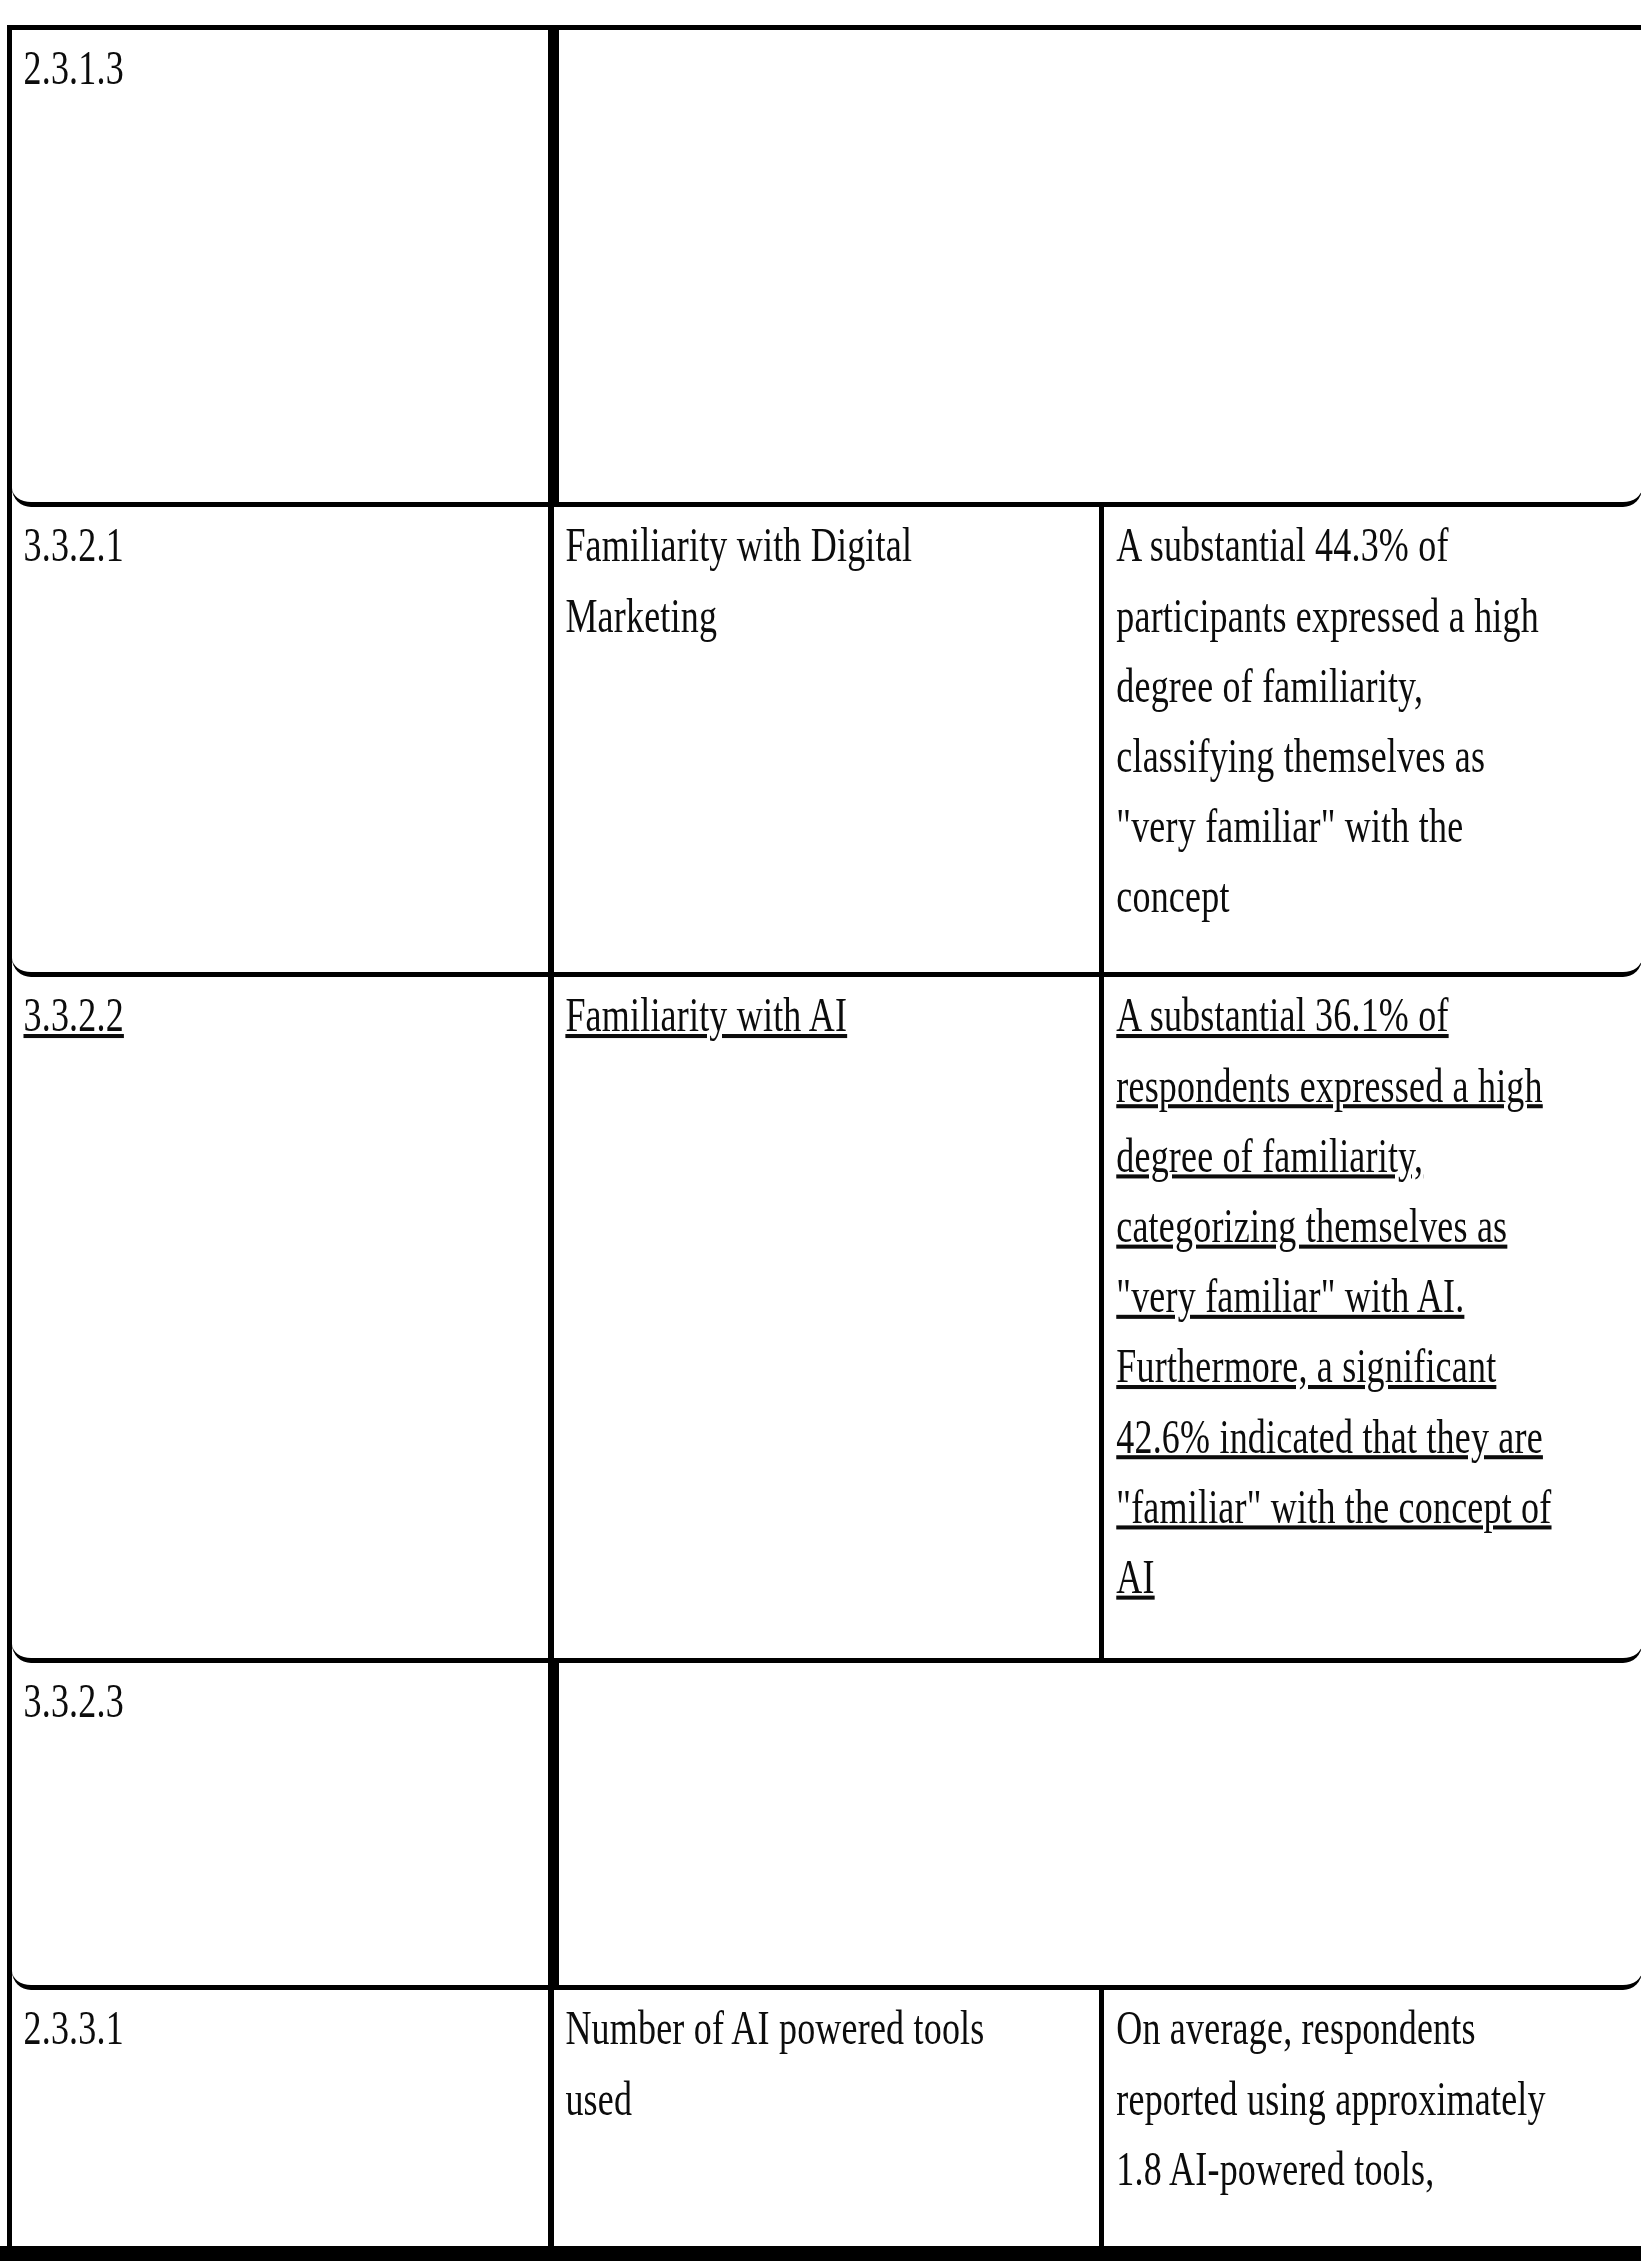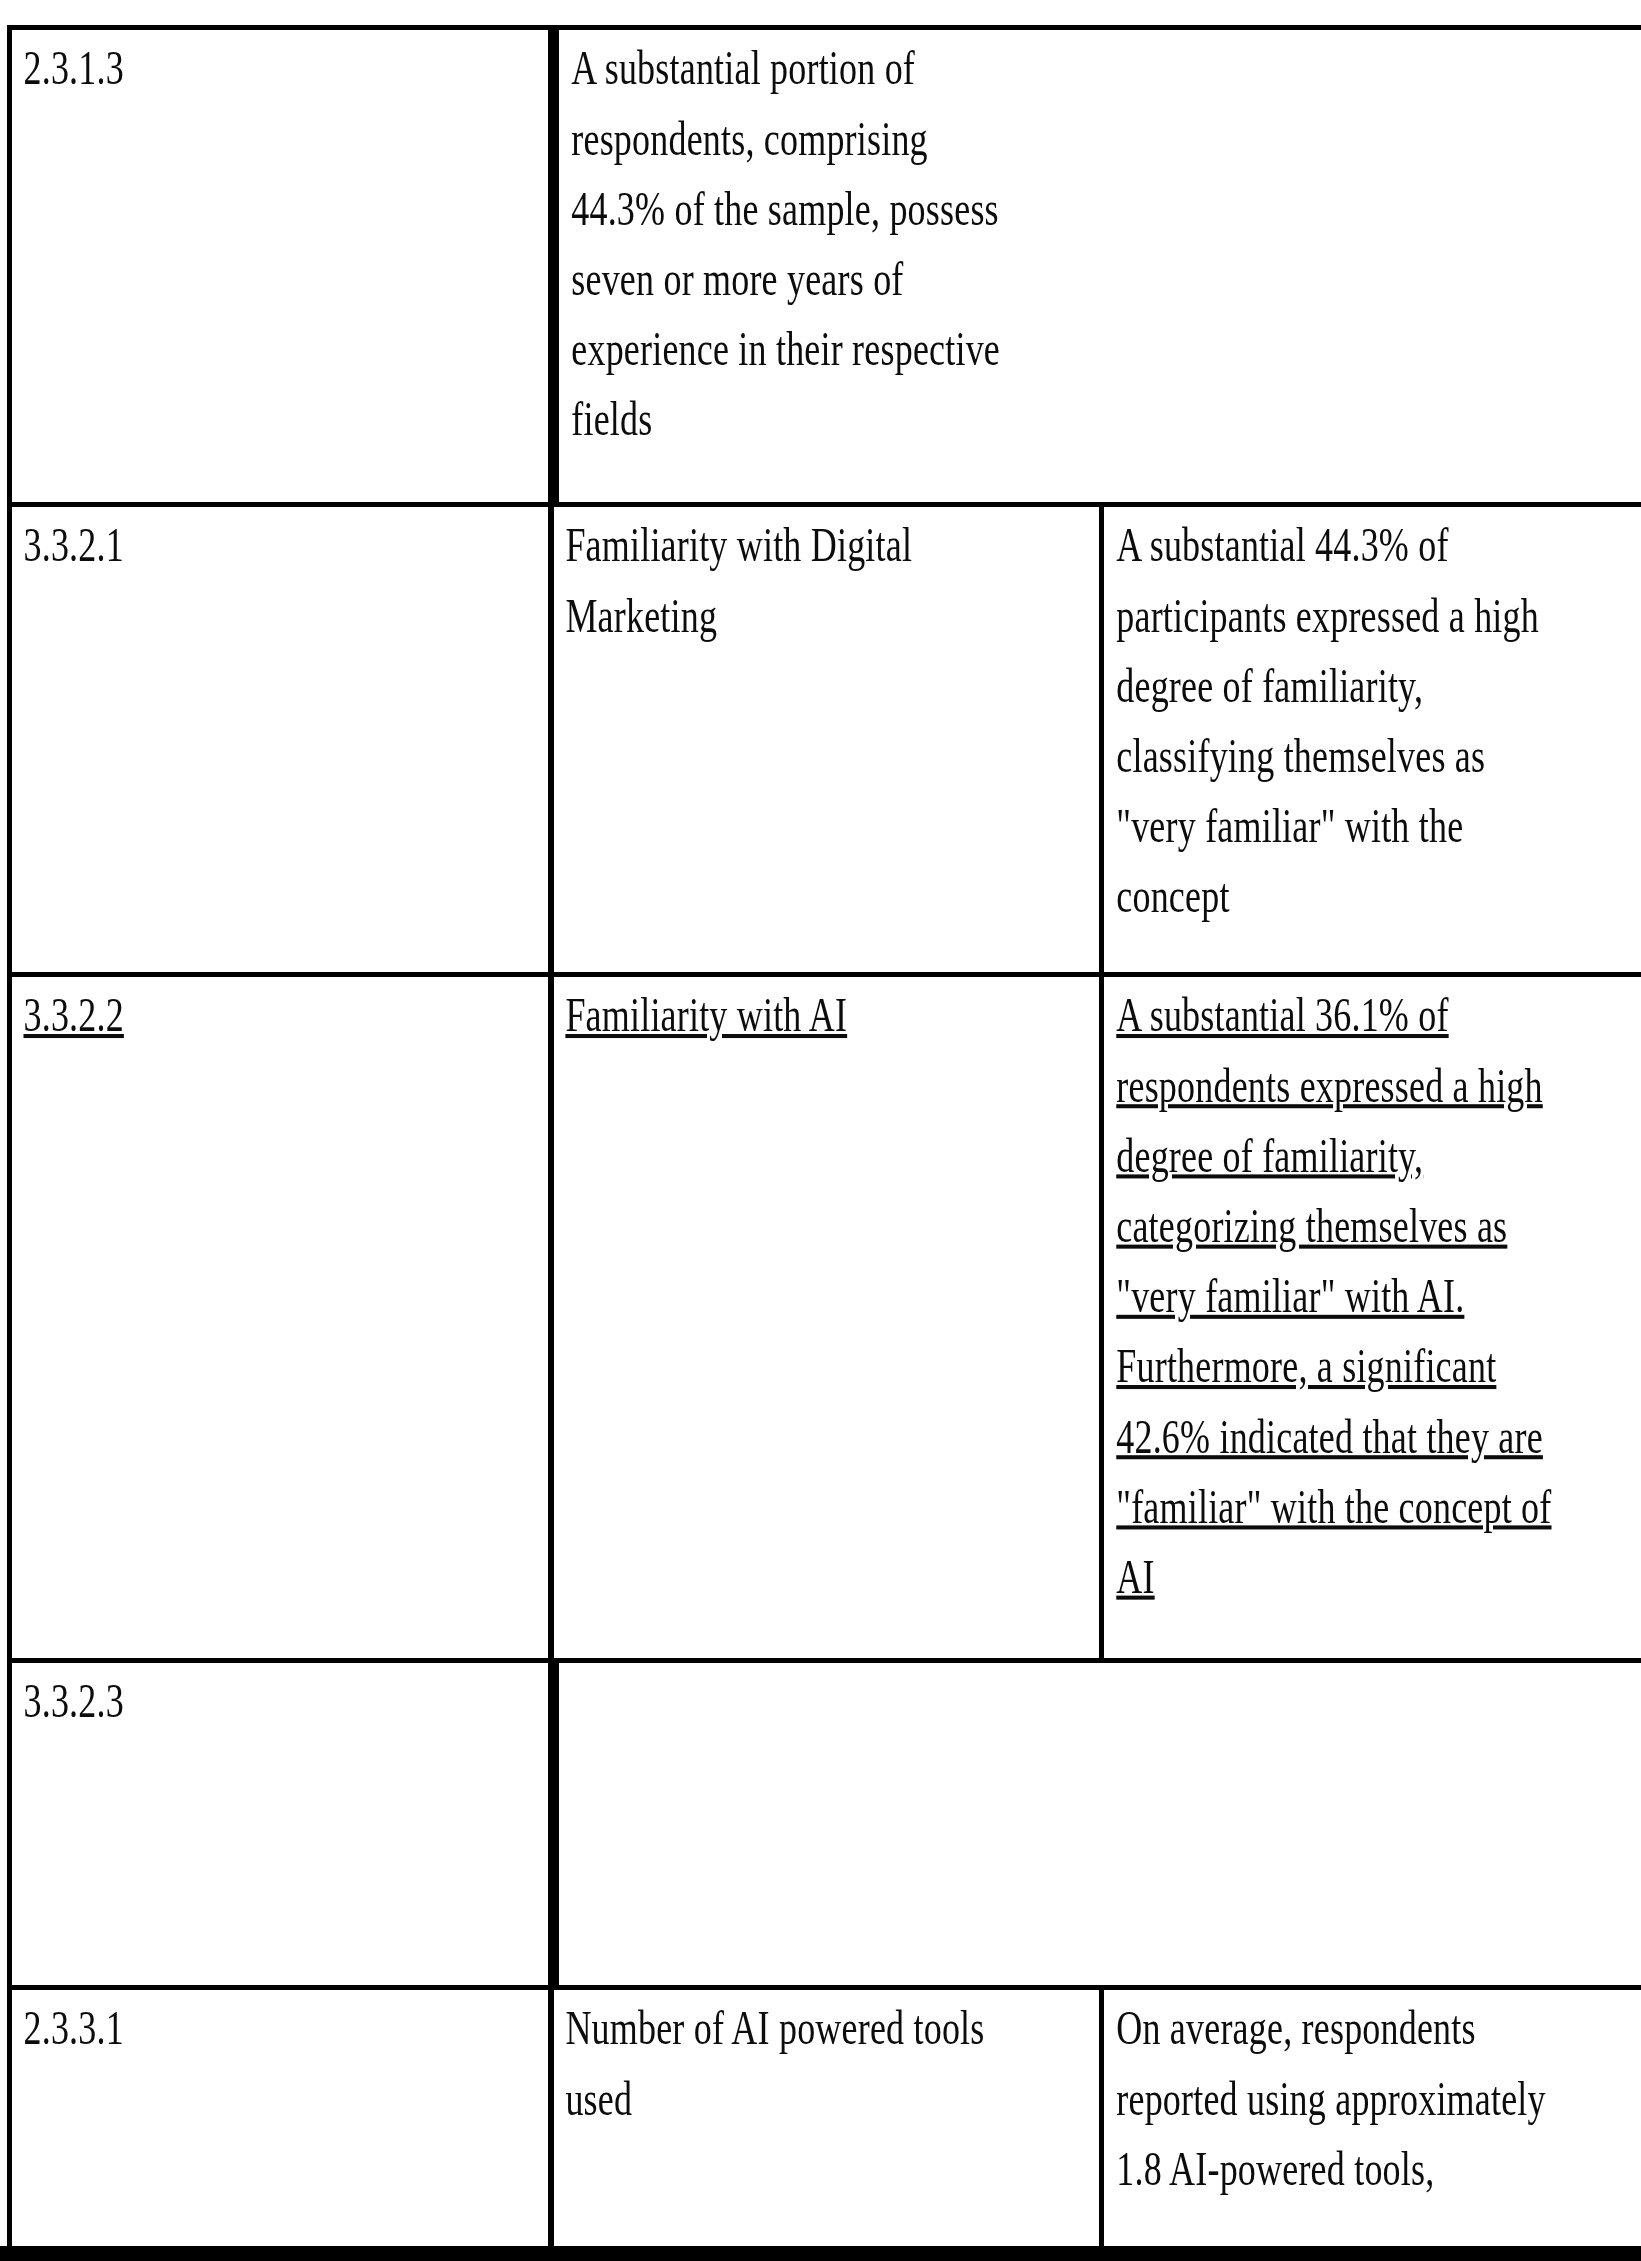--- a/index.html
+++ b/index.html
@@ -21,20 +21,21 @@
     top: 25px;
     width: 1635px;
     border-left: 5px solid #000;
     border-top: 5px solid #000;
     box-sizing: border-box;
   }
   .t-row {
     display: flex;
     border-bottom: 5px solid #000;
     box-sizing: content-box;
+    border-radius: 19px;
   }
   .t-row.r1 { height: 472px; }
   .t-row.r2 { height: 465px; justify-content: flex-end; }
   .t-row.r3 { height: 681px; text-decoration: underline; }
   .t-row.r4 { height: 322px; }
   .t-row.r5 { height: 341px; border-bottom: none; }
   .cell {
     box-sizing: border-box;
     padding: 3.4px 5px 0 11.8px;
     overflow: visible;
@@ -68,28 +69,20 @@
 <body>
 
 <div class="paper-table">
 
   <div class="t-row r1">
     <div class="cell c1">
       <div class="txt">2.3.1.3</div>
     </div>
     <div class="vdiv"></div>
     <div class="vdiv"></div>
-    <div class="cell c3">
-      <div class="txt">A substantial portion of
-respondents, comprising
-44.3% of the sample, possess
-seven or more years of
-experience in their respective
-fields</div>
-    </div>
   </div>
 
   <div class="t-row r2">
     <div class="cell c1">
       <div class="txt">3.3.2.1</div>
     </div>
     <div class="vdiv"></div>
     <div class="cell c2">
       <div class="txt">Familiarity with Digital
 Marketing</div>

